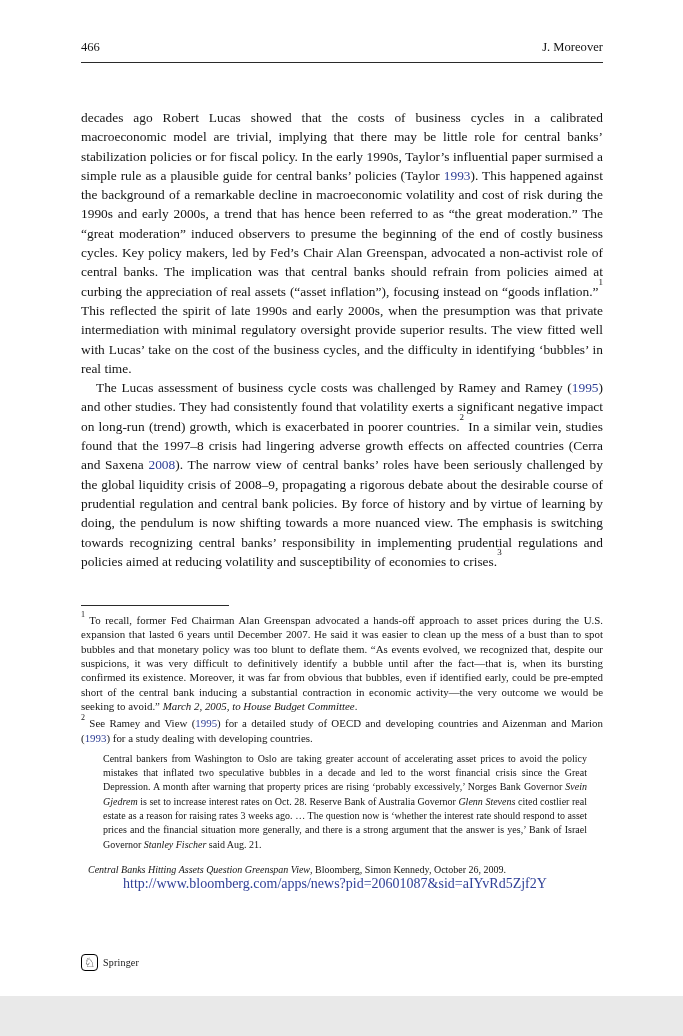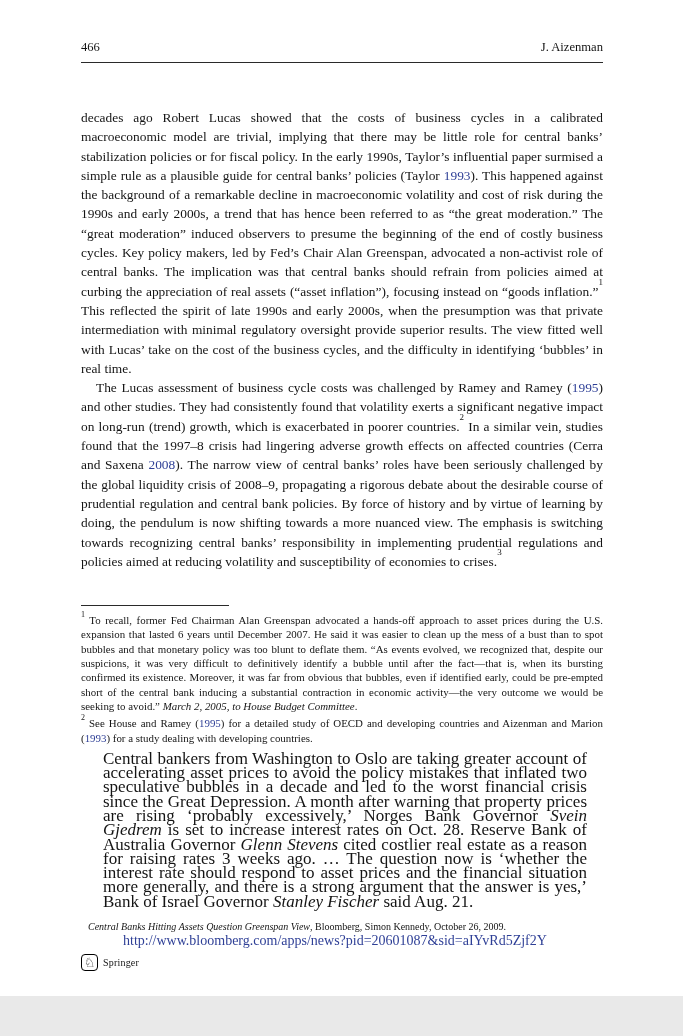--- a/index.html
+++ b/index.html
@@ -52,21 +52,21 @@
     margin-top: 7px;
     font-size: 10.9px;
     line-height: 14.3px;
     text-align: justify;
   }
   .footnote { margin-bottom: 3px; }
   .footnote sup { font-size: 8px; position: relative; top: -3px; line-height: 0; }
   .it { font-style: italic; }
   .pull-quote {
     margin: 7px 16px 0 22px;
-    font-size: 17px;
+    font-size: 10px;
     line-height: 14.3px;
     text-align: justify;
   }
   .citation-line {
     margin-top: 11px;
     font-size: 10px;
     line-height: 14.3px;
     padding-left: 7px;
   }
   .url-line {
@@ -96,33 +96,33 @@
   }
   .logo-text { font-size: 10px; letter-spacing: 0.2px; }
 </style>
 </head>
 <body>
 
 <div class="page">
 
   <div class="page-header">
     <span>466</span>
-    <span>J. Aizenman</span>
+    <span>J. Moreover</span>
   </div>
 
   <div class="body-block">
     <p class="body-para"><span>decades ago Robert Lucas showed that the costs of business cycles in a calibrated macroeconomic model are trivial, implying that there may be little role for central banks’ stabilization policies or for fiscal policy. In the early 1990s, Taylor’s influential paper surmised a simple rule as a plausible guide for central banks’ policies (Taylor </span><a class="lnk">1993</a><span>). This happened against the background of a remarkable decline in macroeconomic volatility and cost of risk during the 1990s and early 2000s, a trend that has hence been referred to as “the great moderation.” The “great moderation” induced observers to presume the beginning of the end of costly business cycles. Key policy makers, led by Fed’s Chair Alan Greenspan, advocated a non-activist role of central banks. The implication was that central banks should refrain from policies aimed at curbing the appreciation of real assets (“asset inflation”), focusing instead on “goods inflation.”</span><sup class="fn-ref">1</sup><span> This reflected the spirit of late 1990s and early 2000s, when the presumption was that private intermediation with minimal regulatory oversight provide superior results. The view fitted well with Lucas’ take on the cost of the business cycles, and the difficulty in identifying ‘bubbles’ in real time.</span></p>
     <p class="body-para indented"><span>The Lucas assessment of business cycle costs was challenged by Ramey and Ramey (</span><a class="lnk">1995</a><span>) and other studies. They had consistently found that volatility exerts a significant negative impact on long-run (trend) growth, which is exacerbated in poorer countries.</span><sup class="fn-ref">2</sup><span> In a similar vein, studies found that the 1997–8 crisis had lingering adverse growth effects on affected countries (Cerra and Saxena </span><a class="lnk">2008</a><span>). The narrow view of central banks’ roles have been seriously challenged by the global liquidity crisis of 2008–9, propagating a rigorous debate about the desirable course of prudential regulation and central bank policies. By force of history and by virtue of learning by doing, the pendulum is now shifting towards a more nuanced view. The emphasis is switching towards recognizing central banks’ responsibility in implementing prudential regulations and policies aimed at reducing volatility and susceptibility of economies to crises.</span><sup class="fn-ref">3</sup></p>
   </div>
 
   <div class="footnote-rule"></div>
 
   <div class="footnotes">
     <div class="footnote"><sup>1</sup><span> To recall, former Fed Chairman Alan Greenspan advocated a hands-off approach to asset prices during the U.S. expansion that lasted 6 years until December 2007. He said it was easier to clean up the mess of a bust than to spot bubbles and that monetary policy was too blunt to deflate them. “As events evolved, we recognized that, despite our suspicions, it was very difficult to definitively identify a bubble until after the fact—that is, when its bursting confirmed its existence. Moreover, it was far from obvious that bubbles, even if identified early, could be pre-empted short of the central bank inducing a substantial contraction in economic activity—the very outcome we would be seeking to avoid.” </span><span class="it">March 2, 2005, to House Budget Committee</span><span>.</span></div>
-    <div class="footnote"><sup>2</sup><span> See House and Ramey (</span><a class="lnk">1995</a><span>) for a detailed study of OECD and developing countries and Aizenman and Marion (</span><a class="lnk">1993</a><span>) for a study dealing with developing countries.</span></div>
+    <div class="footnote"><sup>2</sup><span> See Ramey and View (</span><a class="lnk">1995</a><span>) for a detailed study of OECD and developing countries and Aizenman and Marion (</span><a class="lnk">1993</a><span>) for a study dealing with developing countries.</span></div>
 
     <div class="pull-quote"><span>Central bankers from Washington to Oslo are taking greater account of accelerating asset prices to avoid the policy mistakes that inflated two speculative bubbles in a decade and led to the worst financial crisis since the Great Depression. A month after warning that property prices are rising ‘probably excessively,’ Norges Bank Governor </span><span class="it">Svein Gjedrem</span><span> is set to increase interest rates on Oct. 28. Reserve Bank of Australia Governor </span><span class="it">Glenn Stevens</span><span> cited costlier real estate as a reason for raising rates 3 weeks ago. … The question now is ‘whether the interest rate should respond to asset prices and the financial situation more generally, and there is a strong argument that the answer is yes,’ Bank of Israel Governor </span><span class="it">Stanley Fischer</span><span> said Aug. 21.</span></div>
 
     <div class="citation-line"><span class="it">Central Banks Hitting Assets Question Greenspan View</span><span>, Bloomberg, Simon Kennedy, October 26, 2009.</span></div>
     <div class="url-line"><a class="lnk">http://www.bloomberg.com/apps/news?pid=20601087&amp;sid=aIYvRd5Zjf2Y</a></div>
   </div>
 
   <div class="page-footer">
     <span class="logo-box">
         <span>♘</span>

